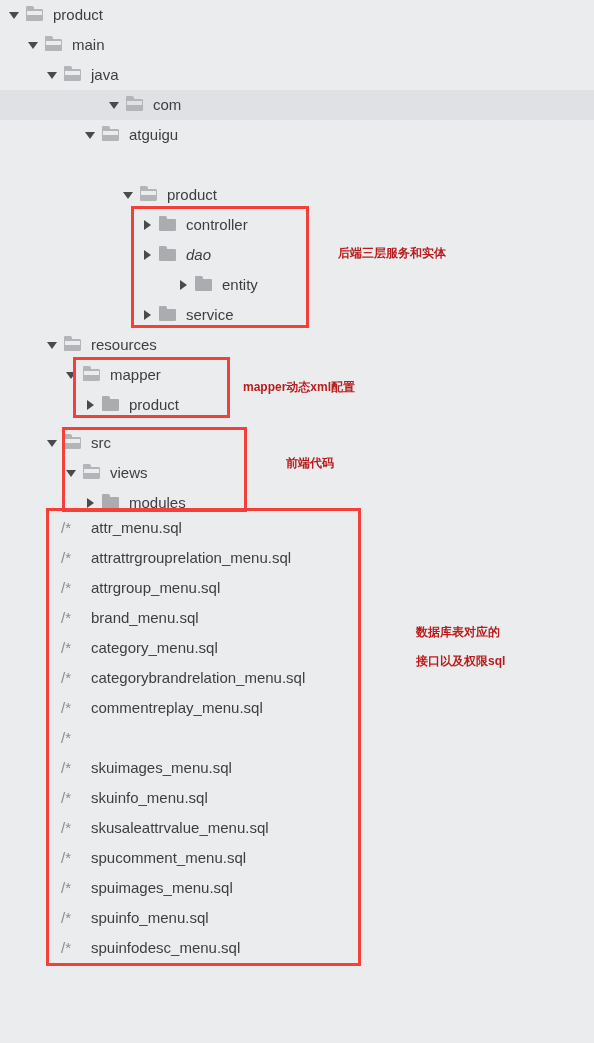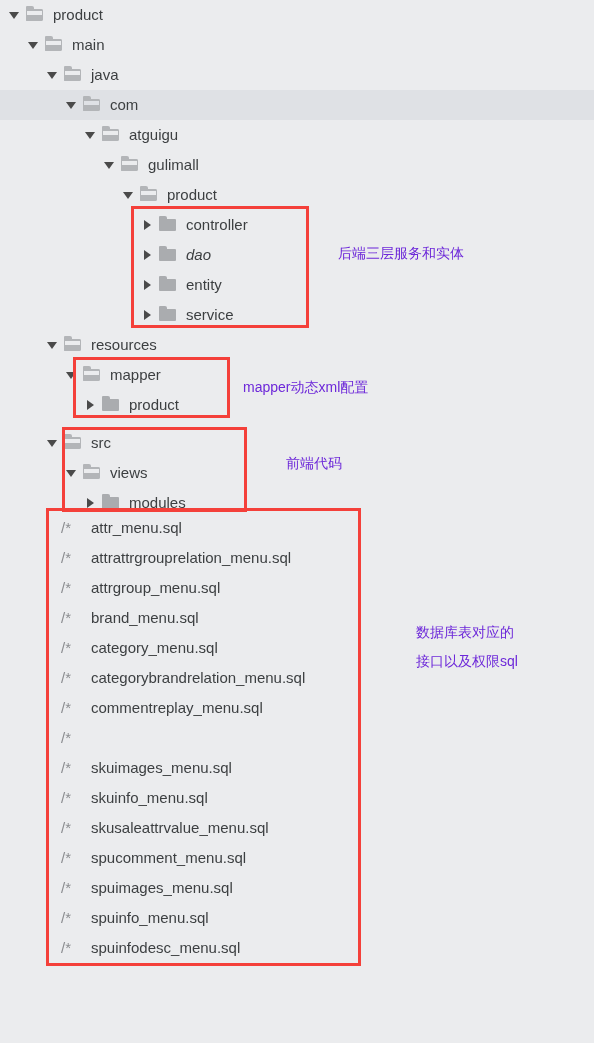--- a/index.html
+++ b/index.html
@@ -164,26 +164,26 @@
   
   .anno-box {
     position: absolute;
     border: 3px solid #f4403a;
     box-sizing: border-box;
     pointer-events: none;
   }
 
   .anno-label {
     position: absolute;
-    color: #6d28d9;
-    font-size: 14px;
+    color: #b91c1c;
+    font-size: 12px;
     font-family: "Liberation Sans", "DejaVu Sans", sans-serif;
     white-space: pre-line;
     line-height: 29px;
-    font-weight: normal;
+    font-weight: bold;
   }
 </style>
 </head>
 <body>
 
 <div id="tree-root">
     <div class="tree-row" style="top: 0px;">
       <div class="row-inner" style="margin-left: 7px;">
         <span class="twisty open"></span>
         <span class="icon folder-open">
@@ -203,47 +203,38 @@
     </div>
     <div class="tree-row" style="top: 60px;">
       <div class="row-inner" style="margin-left: 45px;">
         <span class="twisty open"></span>
         <span class="icon folder-open">
           <span class="cut"></span>
         </span>
         <span class="label">java</span>
       </div>
     </div>
-    <div class="tree-row selected" style="top: 90px;">
+    <div class="tree-row selected" style="top: 90px; padding-left: 43px;">
       <div class="row-inner" style="margin-left: 64px;">
         <span class="twisty open"></span>
         <span class="icon folder-open">
           <span class="cut"></span>
         </span>
         <span class="label">com</span>
       </div>
     </div>
     <div class="tree-row" style="top: 120px;">
       <div class="row-inner" style="margin-left: 83px;">
         <span class="twisty open"></span>
         <span class="icon folder-open">
           <span class="cut"></span>
         </span>
         <span class="label">atguigu</span>
       </div>
     </div>
-    <div class="tree-row" style="top: 150px;">
-      <div class="row-inner" style="margin-left: 102px;">
-        <span class="twisty open"></span>
-        <span class="icon folder-open">
-          <span class="cut"></span>
-        </span>
-        <span class="label">gulimall</span>
-      </div>
-    </div>
     <div class="tree-row" style="top: 180px;">
       <div class="row-inner" style="margin-left: 121px;">
         <span class="twisty open"></span>
         <span class="icon folder-open">
           <span class="cut"></span>
         </span>
         <span class="label">product</span>
       </div>
     </div>
     <div class="tree-row" style="top: 210px;">
@@ -253,21 +244,21 @@
         <span class="label">controller</span>
       </div>
     </div>
     <div class="tree-row" style="top: 240px; font-style: italic;">
       <div class="row-inner" style="margin-left: 140px;">
         <span class="twisty closed"></span>
         <span class="icon folder-closed"></span>
         <span class="label">dao</span>
       </div>
     </div>
-    <div class="tree-row" style="top: 270px;">
+    <div class="tree-row" style="top: 270px; padding-left: 36px;">
       <div class="row-inner" style="margin-left: 140px;">
         <span class="twisty closed"></span>
         <span class="icon folder-closed"></span>
         <span class="label">entity</span>
       </div>
     </div>
     <div class="tree-row" style="top: 300px;">
       <div class="row-inner" style="margin-left: 140px;">
         <span class="twisty closed"></span>
         <span class="icon folder-closed"></span>

